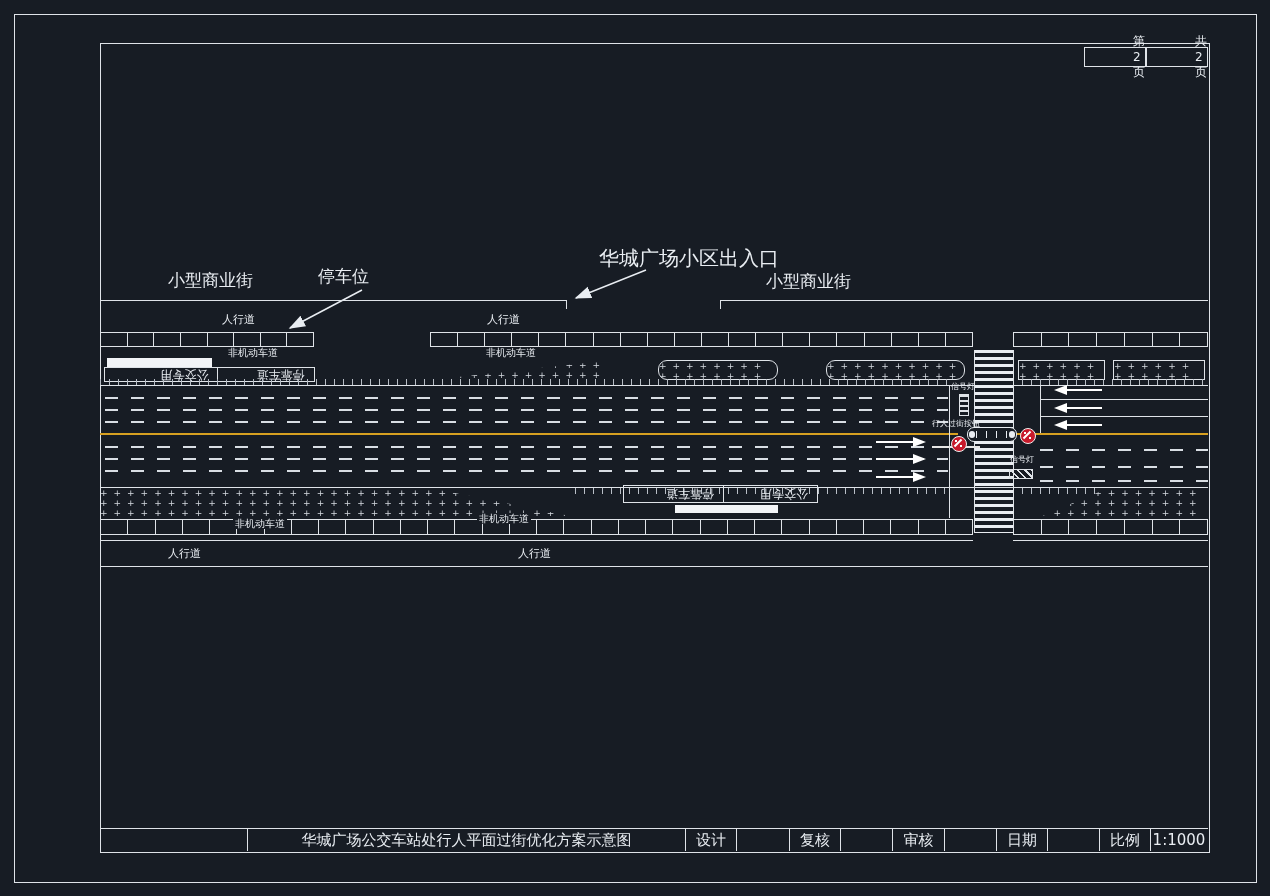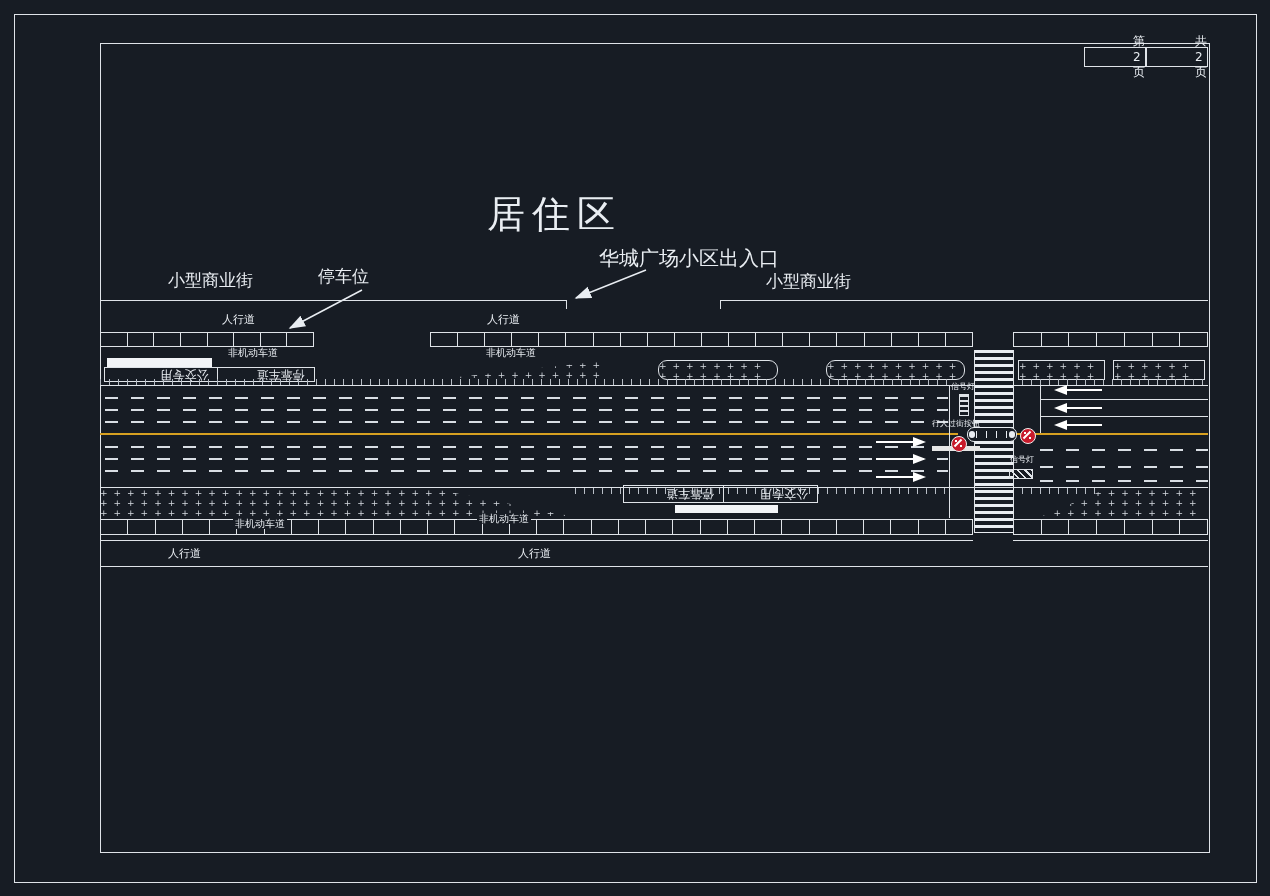--- a/index.html
+++ b/index.html
@@ -52,21 +52,20 @@
   <div class="abs" style="left:14px;top:14px;width:1241px;height:867px;border:1px solid #dfe3e8;"></div>
   <div class="abs" style="left:100px;top:43px;width:1108px;height:808px;border:1px solid #dfe3e8;"></div>
 
   <div class="abs cellbox" style="left:1084px;top:47px;width:62px;height:20px;">
     <span>第2页</span>
   </div>
   <div class="abs cellbox" style="left:1146px;top:47px;width:62px;height:20px;">
     <span>共2页</span>
   </div>
 
-  <div class="label" style="left:487px;top:194px;font-size:38px;letter-spacing:7px;">居住区</div>
   <div class="label" style="left:168px;top:271px;font-size:17px;">小型商业街</div>
   <div class="label" style="left:766px;top:272px;font-size:17px;">小型商业街</div>
 
   <div class="label" style="left:318px;top:267px;font-size:17px;">停车位</div>
   <div class="label" style="left:599px;top:247px;font-size:20px;">华城广场小区出入口</div>
 
   <svg class="abs" style="left:270px;top:260px;" width="480" height="80" viewBox="0 0 480 80">
     <defs>
       <marker id="ah" markerWidth="12" markerHeight="10" refX="10" refY="4" orient="auto">
         <path d="M0,0 L11,4 L0,8 z" fill="#e9edf2"></path>
@@ -183,21 +182,21 @@
 
   <div class="island" style="left:967px;top:427px;width:50px;height:15px;">
     <div class="mid"></div>
   </div>
 
   <div class="label" style="left:951px;top:383px;font-size:8px;">信号灯</div>
   <div class="sigv" style="left:959px;top:394px;"></div>
   <div class="label" style="left:1010px;top:456px;font-size:8px;">信号灯</div>
   <div class="sigh" style="left:1009px;top:469px;"></div>
 
-  <div class="label" style="left:932px;top:420px;font-size:8px;border-bottom:5px solid #e5e5e5;padding-bottom:17px;">行人过街按钮</div>
+  <div class="label" style="left:932px;top:420px;font-size:8px;border-bottom:2px solid #e5e5e5;padding-bottom:17px;">行人过街按钮</div>
 
   <div class="nosign" style="left:951px;top:436px;"></div>
   <div class="nosign" style="left:1020px;top:428px;"></div>
 
   <div class="hatch" style="left:100px;top:488px;width:475px;height:29px;clip-path:polygon(0 0,330px 0,100% 100%,0 100%);">++++++++++++++++++++++++++++++++++++++++++++++++++++++++++++++++++++++++++++++++++++++++++++++++++++++++++++++++++++++++++++++++++++++++++++++++++++++++++++++++++++++++++++++++++++++++++++++++++++++++++++++++++++++++++++++++++++++++++++++++++++++++++++++++++++++++++++++++++++++++++++++++++++++++++++++++++++++++++++++++++++++++++++++++++++++++++++++++++++++++++++++++++++++++++++++++++++++++++++++++</div>
   <div class="hatch" style="left:1040px;top:488px;width:165px;height:29px;clip-path:polygon(68px 0,100% 0,100% 100%,0 100%);">++++++++++++++++++++++++++++++++++++++++++++++++++++++++++++++++++++++++++++++++++++++++++++++++++++++++++++++++++++++++++++++++++++++++++++++++++++++++++++++++++++++++++++++++++++++++++++++++++++++++++++++++++++++++++++++++++++++++++++++++++++++++++++++++++++++++++++++++++++++++++++++++++++++++++++++++++++++++++++++++++++++++++++++++++++++++++++++++++++++++++++++++++++++++++++++++++++++++++++++++</div>
 
   <div class="buslane" style="left:623px;top:485px;width:195px;height:18px;">
     <div class="buscell" style="width:99px;">停靠车道</div>
     <div class="busdiv"></div>
@@ -251,14 +250,28 @@
 
   <div class="label" style="left:233px;top:518px;font-size:10px;background:#171c24;padding:0 2px;z-index:3;">非机动车道</div>
   <div class="label" style="left:477px;top:513px;font-size:10px;background:#171c24;padding:0 2px;z-index:3;">非机动车道</div>
 
   <div class="hline" style="left:100px;top:540px;width:873px;"></div>
   <div class="hline" style="left:1013px;top:540px;width:195px;"></div>
   <div class="label" style="left:168px;top:548px;font-size:11px;">人行道</div>
   <div class="label" style="left:518px;top:548px;font-size:11px;">人行道</div>
   <div class="hline" style="left:100px;top:566px;width:1108px;"></div>
 
+  <div class="tbar" style="left:100px;top:828px;width:1108px;height:23px;">
+    <div class="c" style="width:148px;"></div>
+    <div class="c" style="width:438px;">华城广场公交车站处行人平面过街优化方案示意图</div>
+    <div class="c" style="width:51px;">设计</div>
+    <div class="c" style="width:53px;"></div>
+    <div class="c" style="width:51px;">复核</div>
+    <div class="c" style="width:52px;"></div>
+    <div class="c" style="width:52px;">审核</div>
+    <div class="c" style="width:52px;"></div>
+    <div class="c" style="width:51px;">日期</div>
+    <div class="c" style="width:52px;"></div>
+    <div class="c" style="width:51px;">比例</div>
+    <div class="c" style="width:56px;">1:1000</div>
+  </div>
 
 </div>
 
 </body></html>

